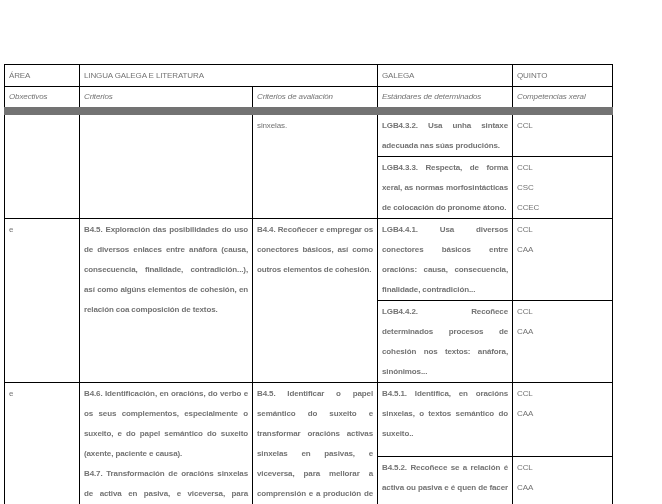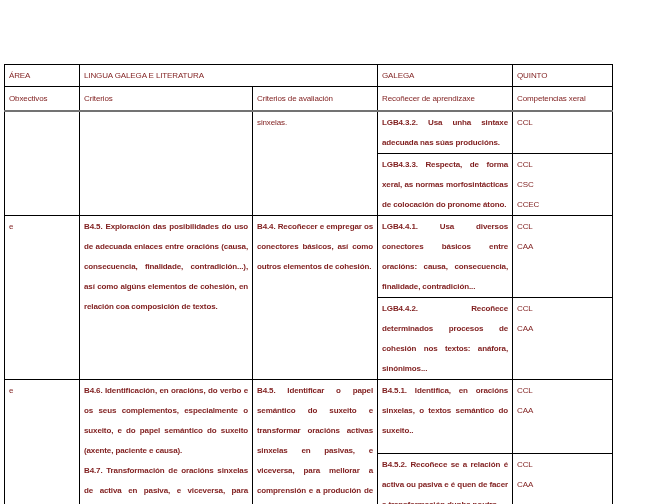--- a/index.html
+++ b/index.html
@@ -3,21 +3,21 @@
 <meta charset="utf-8">
 <style>
   * { margin: 0; padding: 0; box-sizing: border-box; }
   html, body { background: #fff; }
   .page {
     position: relative;
     width: 662px;
     height: 504px;
     background: #ffffff;
     font-family: "Liberation Sans", "DejaVu Sans", sans-serif;
-    color: #7f1d1d;
+    color: #737373;
     overflow: hidden;
   }
   table.curr {
     position: absolute;
     left: 4px;
     top: 64px;
     width: 608px;
     border-collapse: collapse;
     table-layout: fixed;
   }
@@ -28,21 +28,21 @@
     font-size: 8px;
     line-height: 20px;
     letter-spacing: -0.12px;
     overflow: hidden;
   }
   tr.hrow td {
     vertical-align: middle;
     padding-top: 0;
     line-height: 11px;
   }
-  tr.hrow2 td { border-bottom: 2px solid #737373; }
+  tr.hrow2 td { border-bottom: 8px solid #737373; font-style: italic; }
   td.just, td.just p { text-align: justify; font-weight: bold; }
   td .clip2 { height: 37px; overflow: hidden; }
   td.comp div { text-align: left; }
 </style>
 </head>
 <body>
 
 <div class="page">
   <table class="curr">
     <colgroup>
@@ -58,21 +58,21 @@
       <td>ÁREA</td>
       <td colspan="2">LINGUA GALEGA E LITERATURA</td>
       <td>GALEGA</td>
       <td>QUINTO</td>
     </tr>
 
     <tr class="hrow hrow2" style="height:24px">
       <td>Obxectivos</td>
       <td>Criterios</td>
       <td>Criterios de avaliación</td>
-      <td>Recoñecer de aprendizaxe</td>
+      <td>Estándares de determinados</td>
       <td>Competencias xeral</td>
     </tr>
 
     <tr style="height:40px">
       <td rowspan="2"></td>
       <td rowspan="2"></td>
       <td rowspan="2">sinxelas.</td>
       <td class="just">LGB4.3.2. Usa unha sintaxe adecuada nas súas producións.</td>
       <td class="comp">
         <div>CCL</div>
@@ -83,21 +83,21 @@
       <td class="comp">
         <div>CCL</div>
         <div>CSC</div>
         <div>CCEC</div>
       </td>
     </tr>
 
     <tr style="height:57px">
       <td rowspan="2">e</td>
       <td rowspan="2" class="just">
-        <p>B4.5. Exploración das posibilidades do uso de adecuada enlaces entre oracións (causa, consecuencia, finalidade, contradición...), así como algúns elementos de cohesión, en relación coa composición de textos.</p>
+        <p>B4.5. Exploración das posibilidades do uso de diversos enlaces entre anáfora (causa, consecuencia, finalidade, contradición...), así como algúns elementos de cohesión, en relación coa composición de textos.</p>
       </td>
       <td rowspan="2" class="just">B4.4. Recoñecer e empregar os conectores básicos, así como outros elementos de cohesión.</td>
       <td class="just">LGB4.4.1. Usa diversos conectores básicos entre oracións: causa, consecuencia, finalidade, contradición...</td>
       <td class="comp">
         <div>CCL</div>
         <div>CAA</div>
       </td>
     </tr>
     <tr style="height:62px">
       <td class="just">LGB4.4.2. Recoñece determinados procesos de cohesión nos textos: anáfora, sinónimos...</td>

